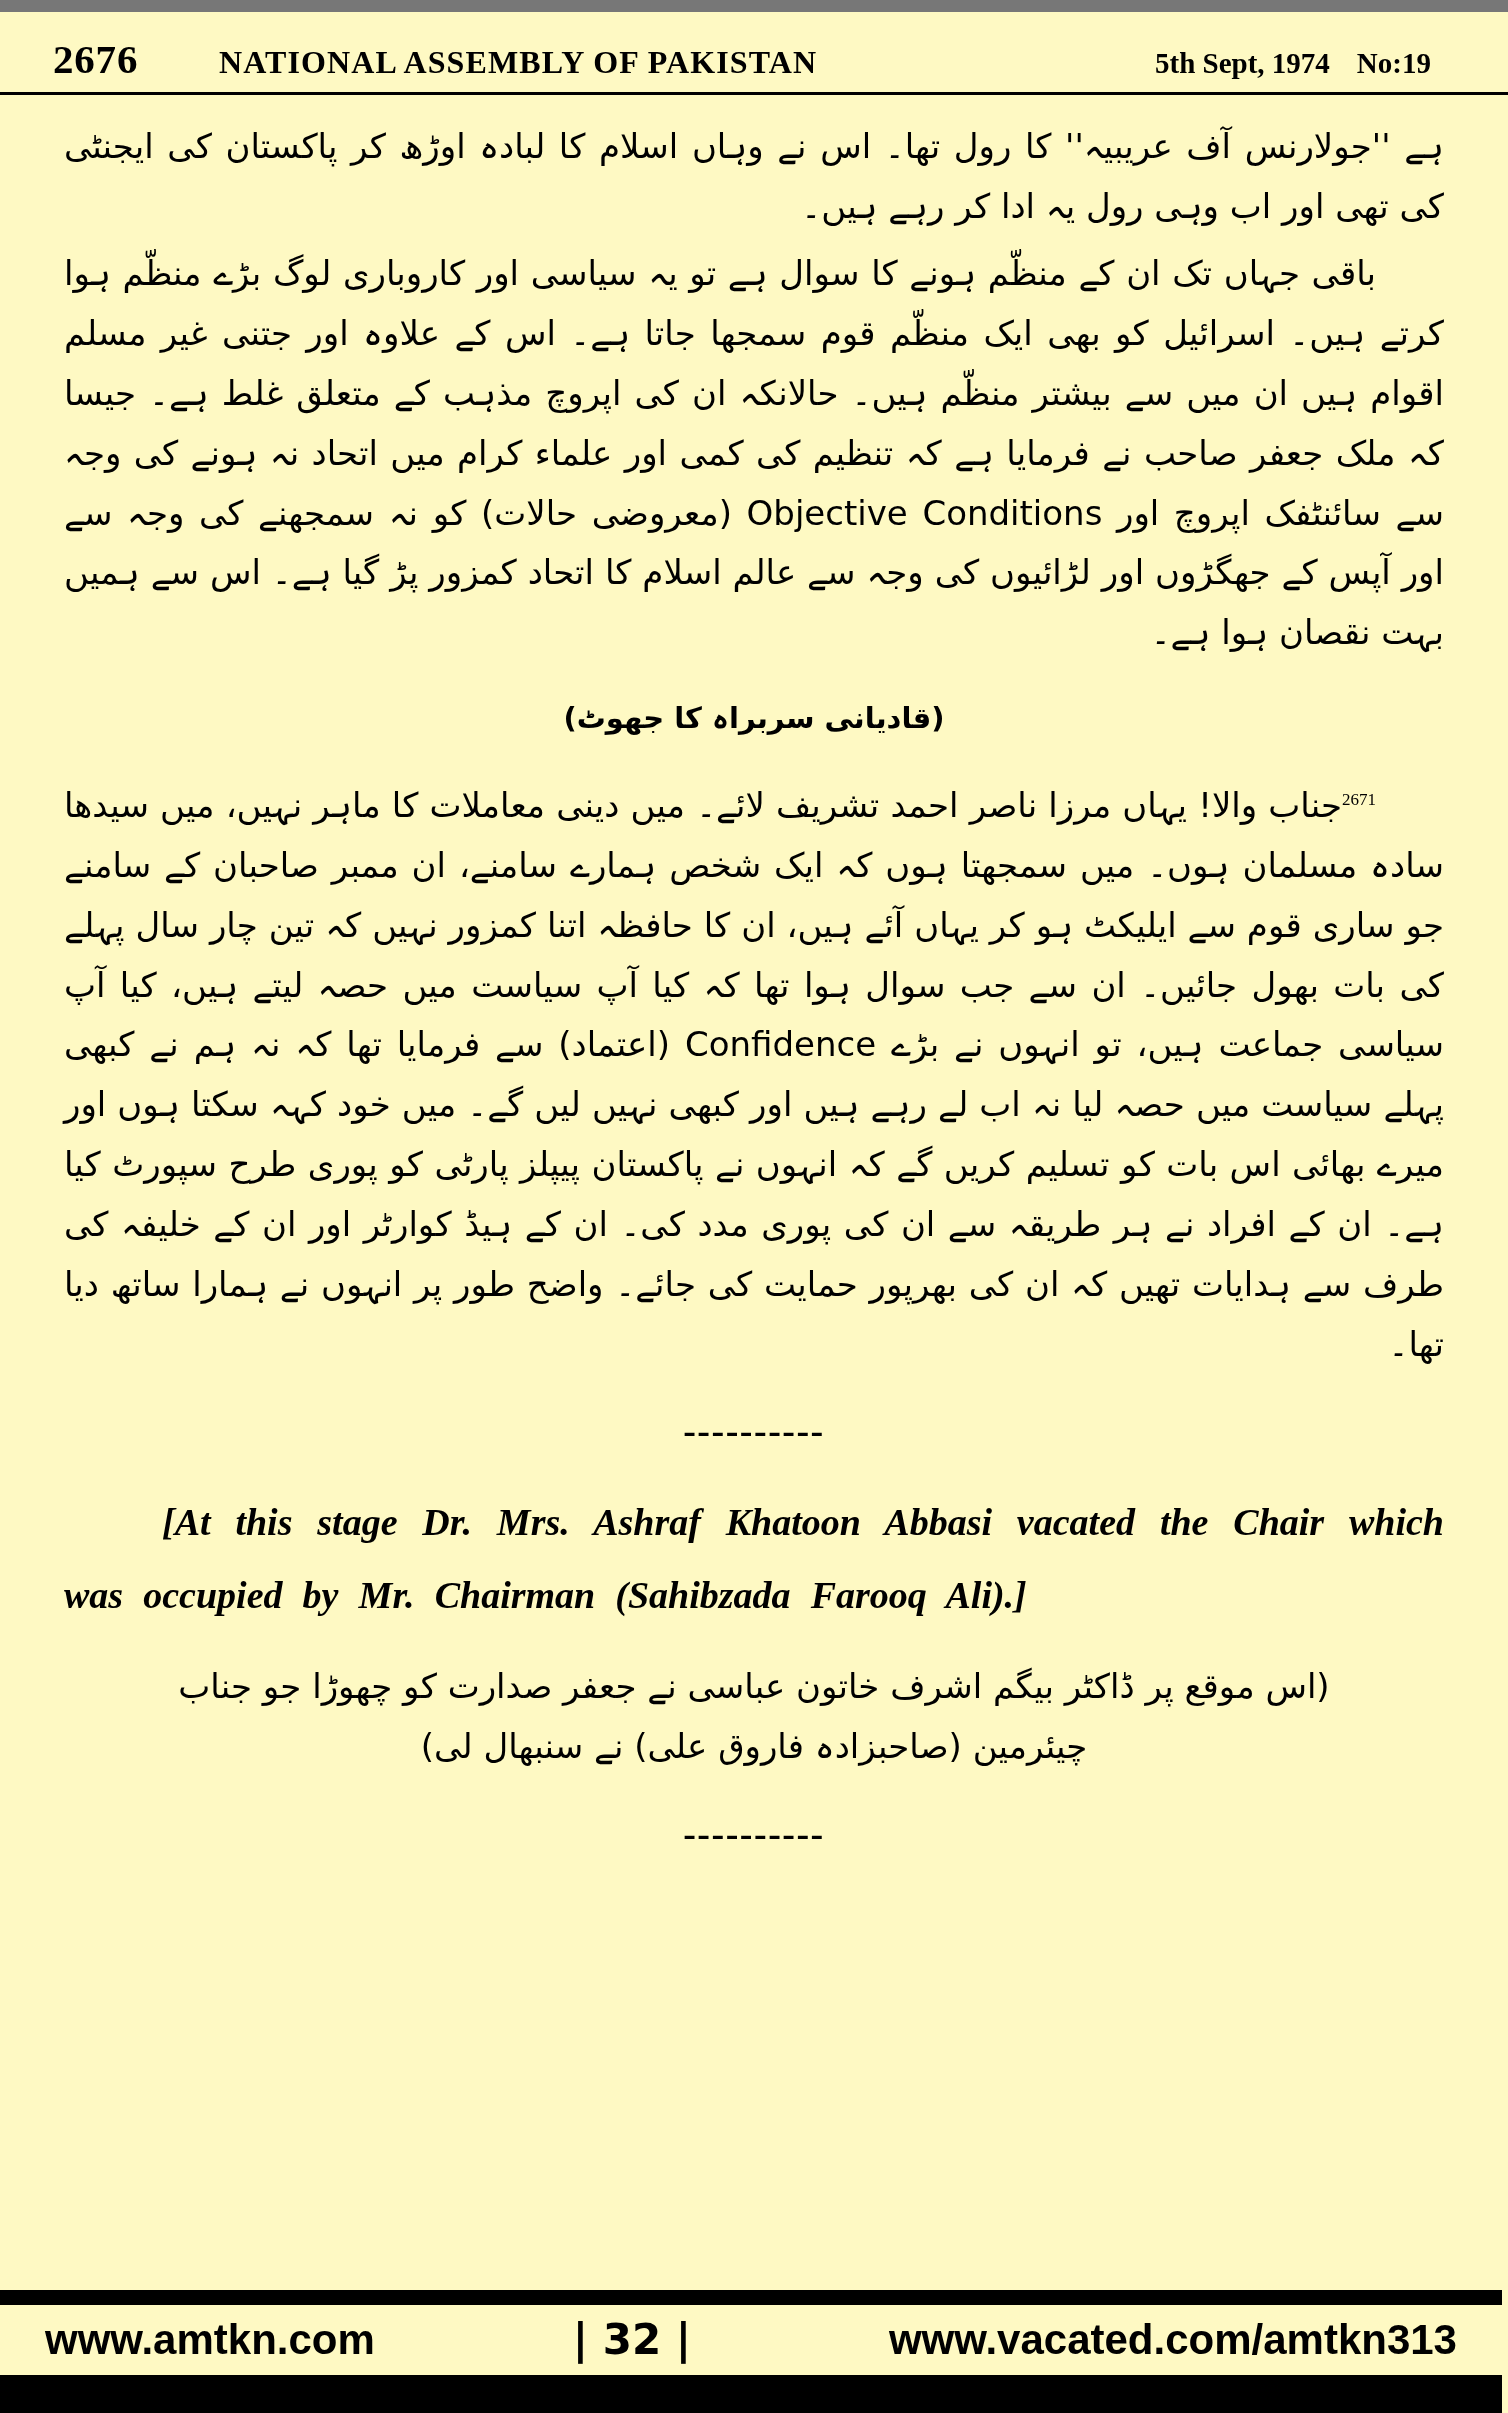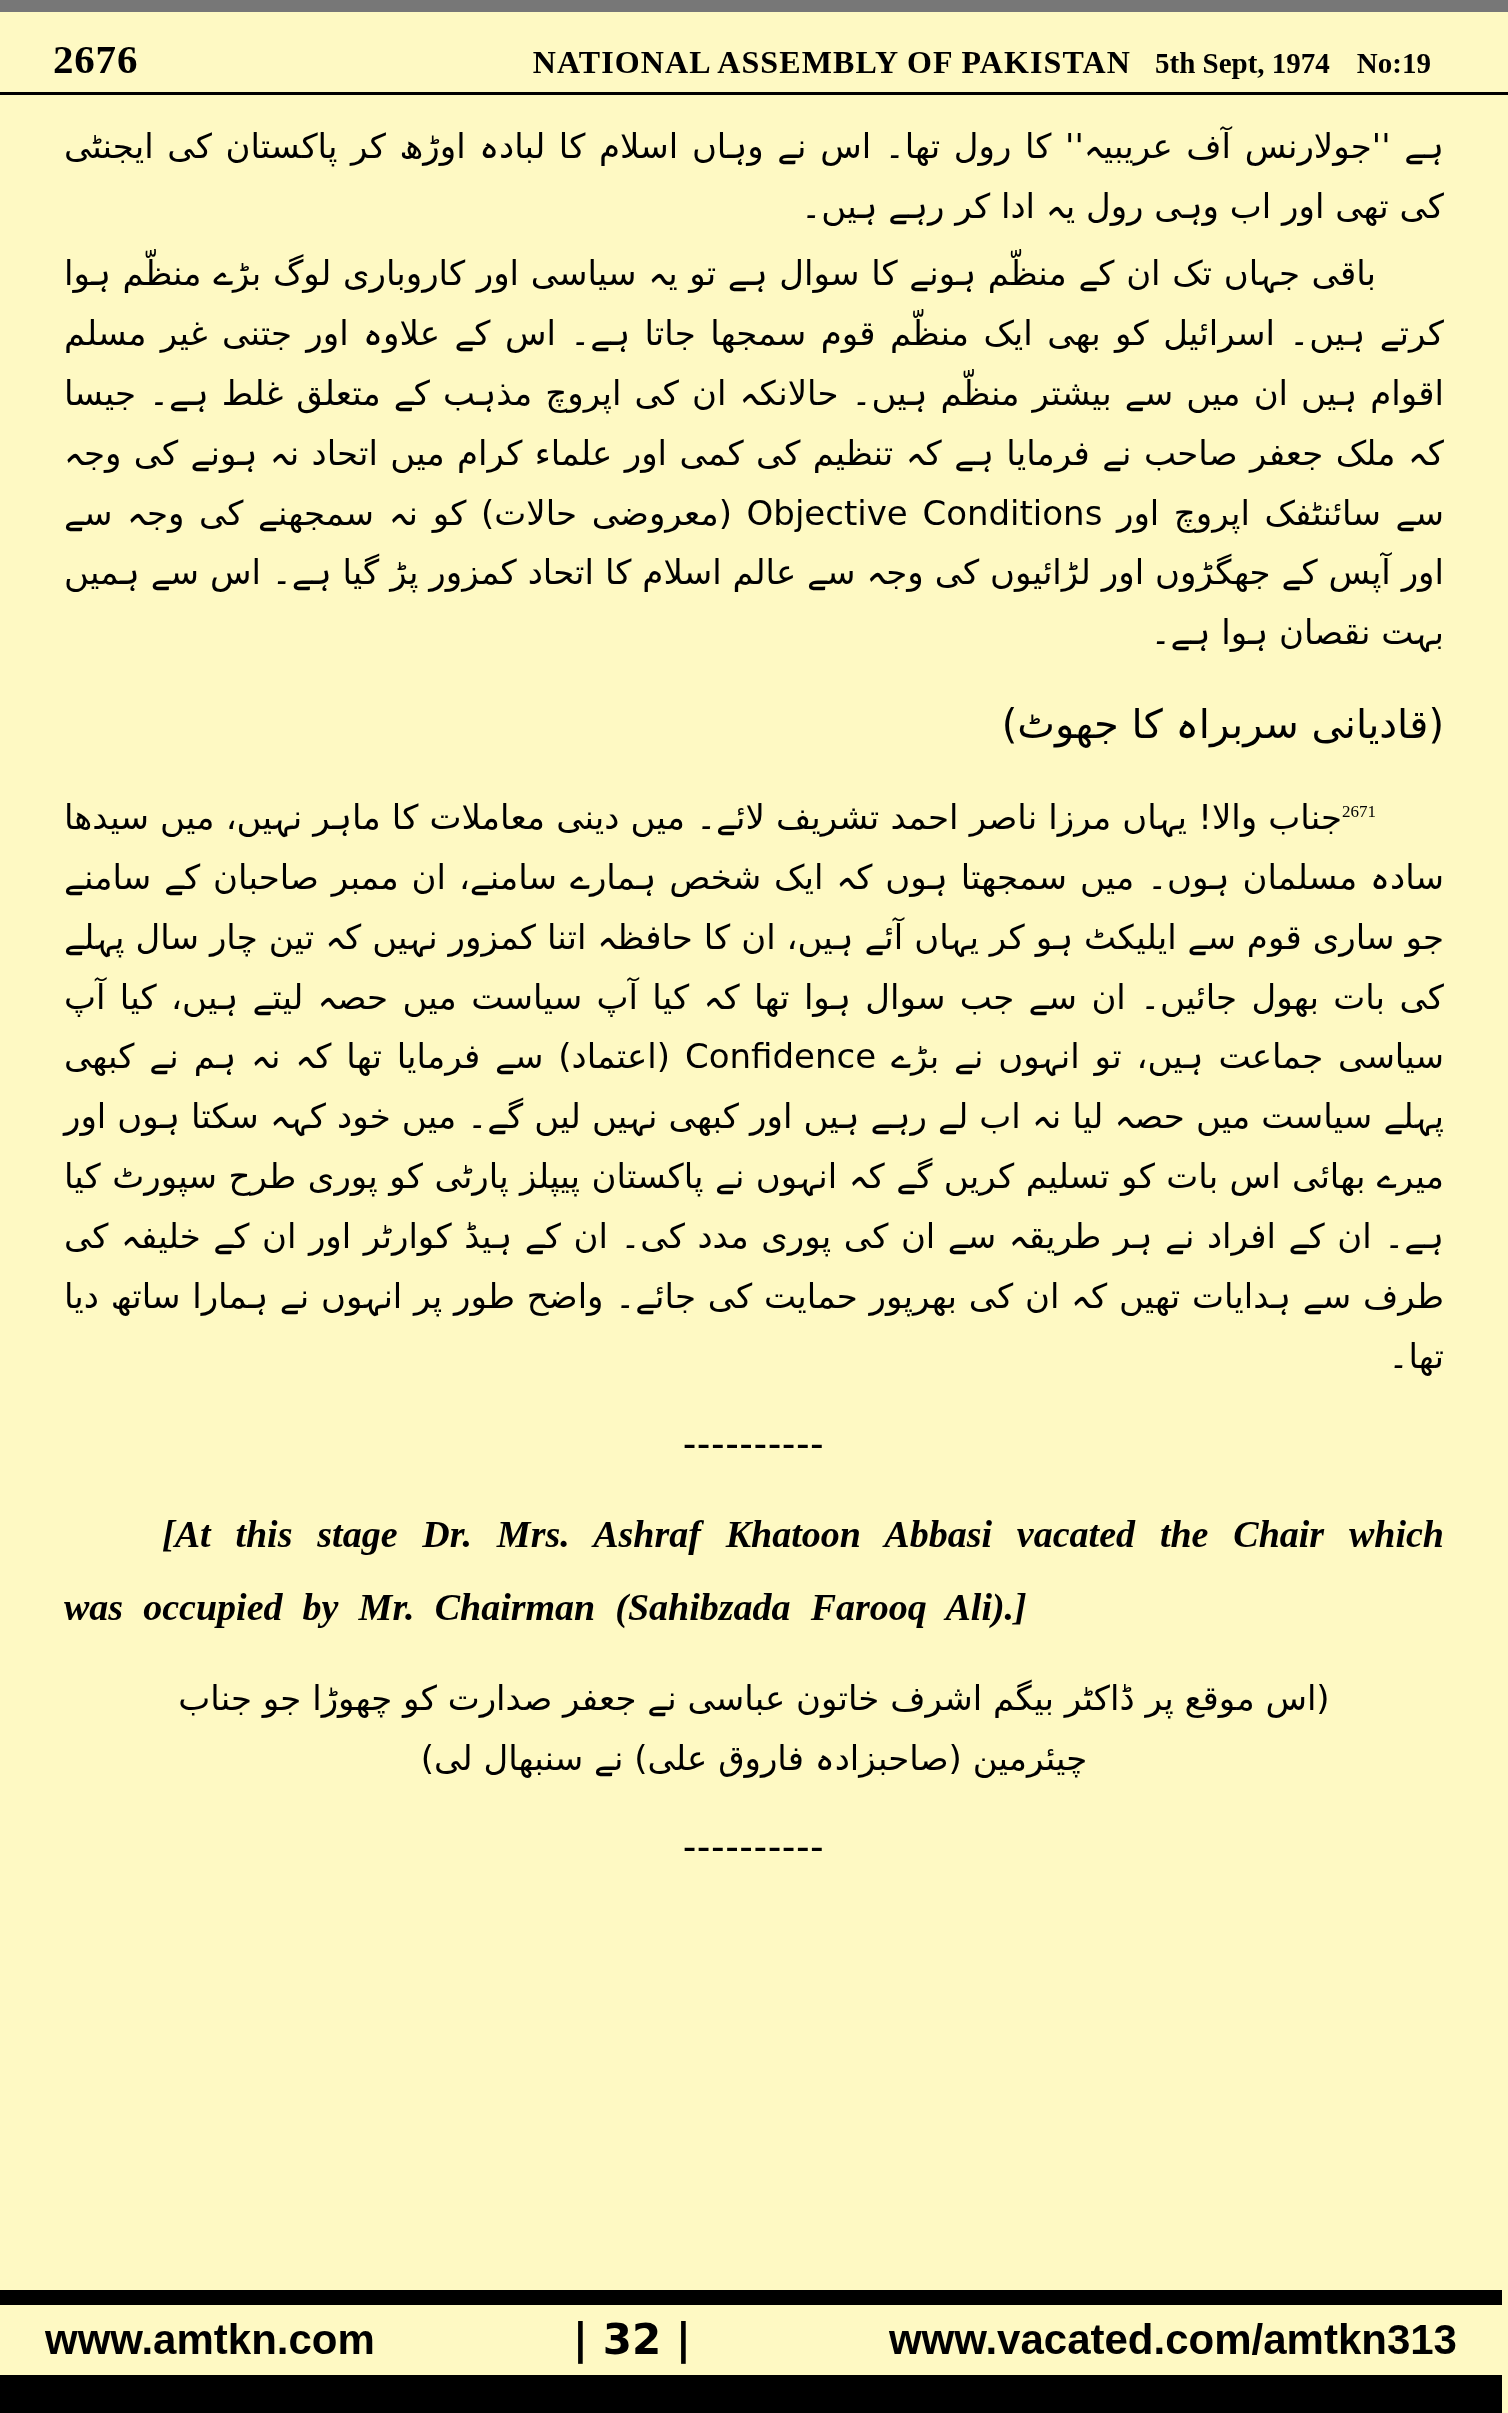--- a/index.html
+++ b/index.html
@@ -22,21 +22,21 @@
     padding: 22.6px 53px 9px 53px;
   }
   .page-number {
     font-size: 41px;
     font-weight: bold;
     min-width: 166px;
     letter-spacing: 0.8px;
   }
   .header-title {
     flex: 1;
-    text-align: right;
+    text-align: left;
     font-size: 32px;
     font-weight: bold;
     letter-spacing: 1.1px;
     white-space: nowrap;
   }
   .header-meta {
     min-width: 324px;
     text-align: center;
     font-size: 29px;
     font-weight: bold;
@@ -57,23 +57,24 @@
     direction: rtl;
     text-align: justify;
     font-family: "DejaVu Sans", "Liberation Serif", sans-serif;
     font-size: 34px;
     line-height: 1.76;
     margin: 0 0 7.5px 0;
   }
   .urdu.indent { text-indent: 68px; }
   .heading {
     direction: rtl;
+    text-align: center;
     font-family: "DejaVu Sans", "Liberation Serif", sans-serif;
-    font-size: 40px;
-    font-weight: normal;
+    font-size: 29px;
+    font-weight: bold;
     margin: 38px 0 41px 0;
   }
   .fn {
     font-size: 17px;
     font-family: "Liberation Serif", serif;
     vertical-align: super;
     line-height: 0;
   }
   .separator {
     text-align: center;

